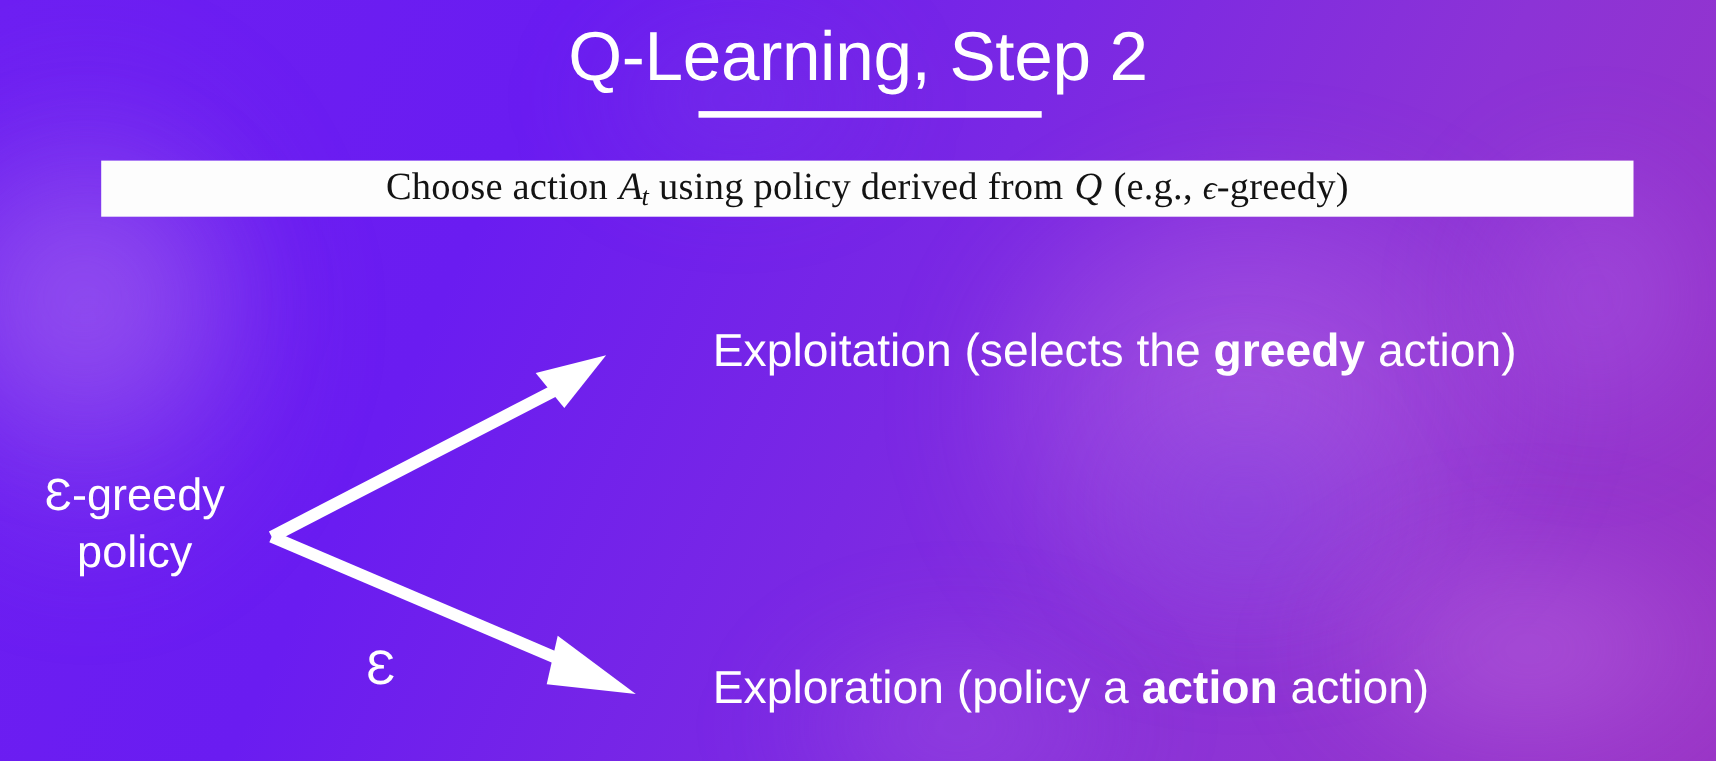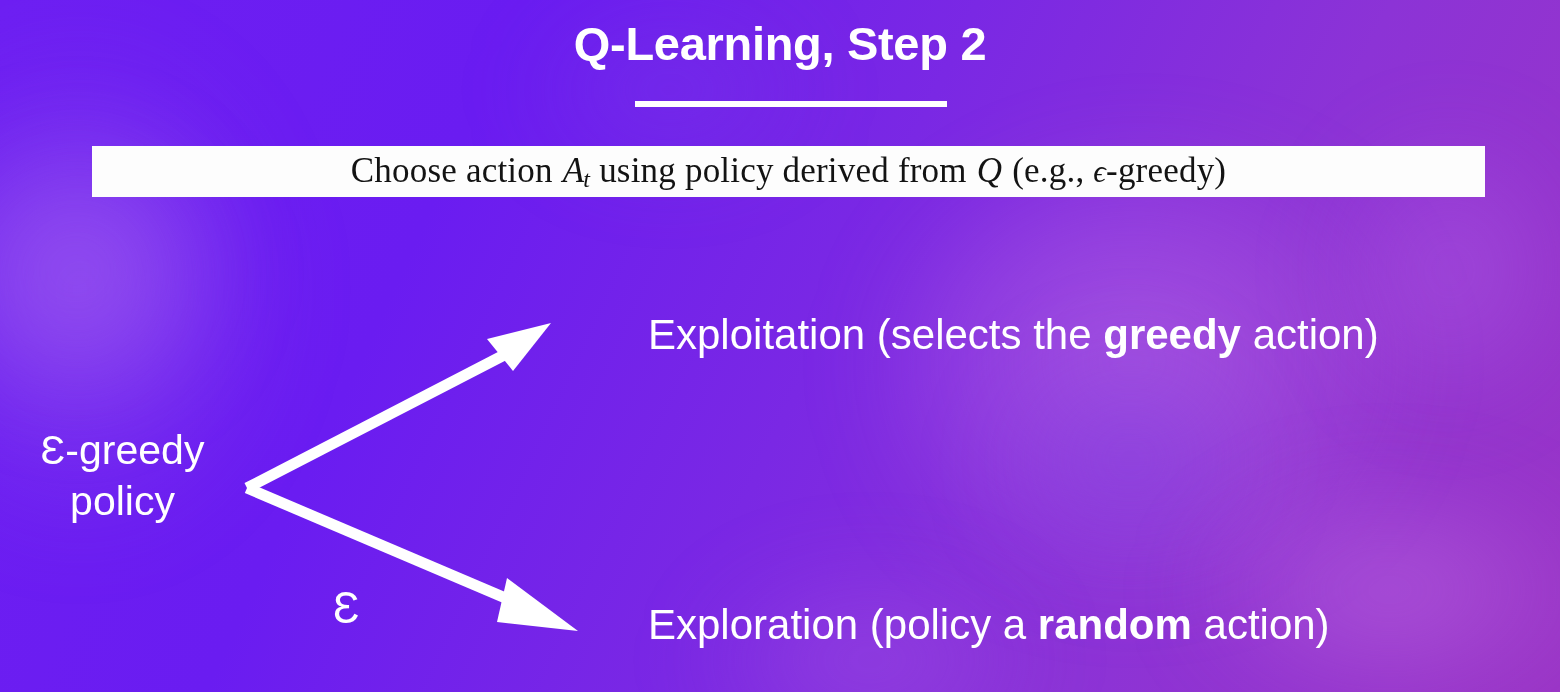--- a/index.html
+++ b/index.html
@@ -74,22 +74,22 @@
   }
 
   
   #title {
     position: absolute;
     left: 0;
     top: 16px;
     width: 1560px;
     text-align: center;
     color: #ffffff;
-    font-size: 47px;
-    font-weight: bold;
+    font-size: 63px;
+    font-weight: normal;
     letter-spacing: -0.3px;
     white-space: nowrap;
   }
   #title-rule {
     position: absolute;
     left: 635px;
     top: 101px;
     width: 312px;
     height: 6px;
     background: #ffffff;
@@ -165,21 +165,21 @@
   #label-eps { left: 333px; top: 583px; }
 
   
   .outcome {
     position: absolute;
     color: #ffffff;
     font-size: 42px;
     white-space: nowrap;
   }
   .outcome b { font-weight: bold; }
-  #outcome-exploitation { left: 648px; top: 311px; }
+  #outcome-exploitation { left: 648px; top: 295px; }
   #outcome-exploration  { left: 648px; top: 601px; }
 </style>
 </head>
 <body>
 
 <div id="slide">
 
   <div class="blob blob-a"></div>
   <div class="blob blob-b"></div>
   <div class="blob blob-c"></div>
@@ -210,15 +210,15 @@
       <path d="M 247 488 L 510 600" stroke="#ffffff" stroke-width="11" fill="none" stroke-linecap="butt"></path>
       <path d="M 578 631 L 507 578 L 497 622 Z" fill="#ffffff"></path>
     </g>
   </svg>
 
 
   <div class="arrow-label" id="label-eps">Ɛ</div>
 
   <div class="outcome" id="outcome-exploitation"><span>Exploitation (selects the </span><b>greedy</b><span> action)</span></div>
 
-  <div class="outcome" id="outcome-exploration"><span>Exploration (policy a </span><b>random</b><span> action)</span></div>
+  <div class="outcome" id="outcome-exploration"><span>Exploration (policy a </span><b>action</b><span> action)</span></div>
 
 </div>
 
 </body></html>

